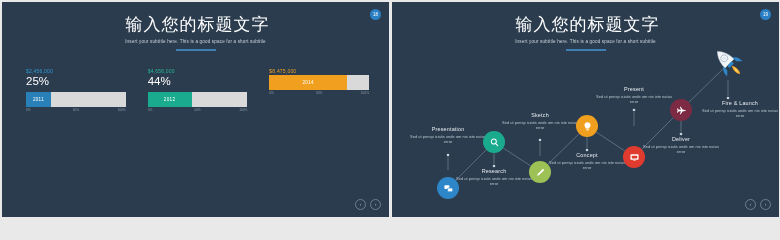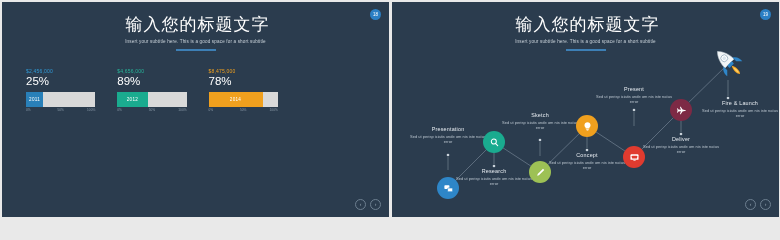--- a/index.html
+++ b/index.html
@@ -91,21 +91,21 @@
     line-height: 1;
   }
 
   
   .bars-grid {
     position: absolute;
     top: 66px;
     left: 24px;
     right: 20px;
     display: grid;
-    grid-template-columns: 1fr 1fr 1fr 1fr;
+    grid-template-columns: 1fr 1fr 1fr;
     grid-column-gap: 22px;
     grid-row-gap: 16px;
   }
   .bar-item { position: relative; }
   .bar-amount {
     font-size: 5px;
     letter-spacing: 0.2px;
     margin-bottom: 1px;
   }
   .bar-pct {
@@ -217,37 +217,36 @@
         </div>
         <div class="bar-axis">
           <span class="t0">0%</span>
           <span class="t50">50%</span>
           <span class="t100">100%</span>
         </div>
       </div>
 
       <div class="bar-item">
         <div class="bar-amount" style="color:#26b79a">$4,656,000</div>
-        <div class="bar-pct">89%</div>
+        <div class="bar-pct">44%</div>
         <div class="bar-track">
           <div class="bar-fill" style="width:44%;background:#1aab8f">
             <span class="bar-year">2012</span>
           </div>
         </div>
         <div class="bar-axis">
           <span class="t0">0%</span>
           <span class="t50">50%</span>
           <span class="t100">100%</span>
         </div>
       </div>
 
 
       <div class="bar-item">
         <div class="bar-amount" style="color:#f0a01e">$8,475,000</div>
-        <div class="bar-pct">78%</div>
         <div class="bar-track">
           <div class="bar-fill" style="width:78%;background:#f0a01e">
             <span class="bar-year">2014</span>
           </div>
         </div>
         <div class="bar-axis">
           <span class="t0">0%</span>
           <span class="t50">50%</span>
           <span class="t100">100%</span>
         </div>

